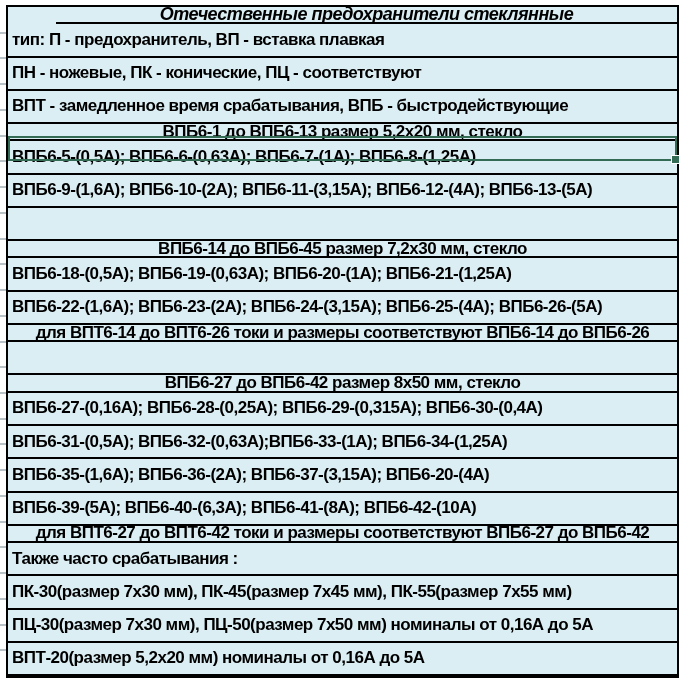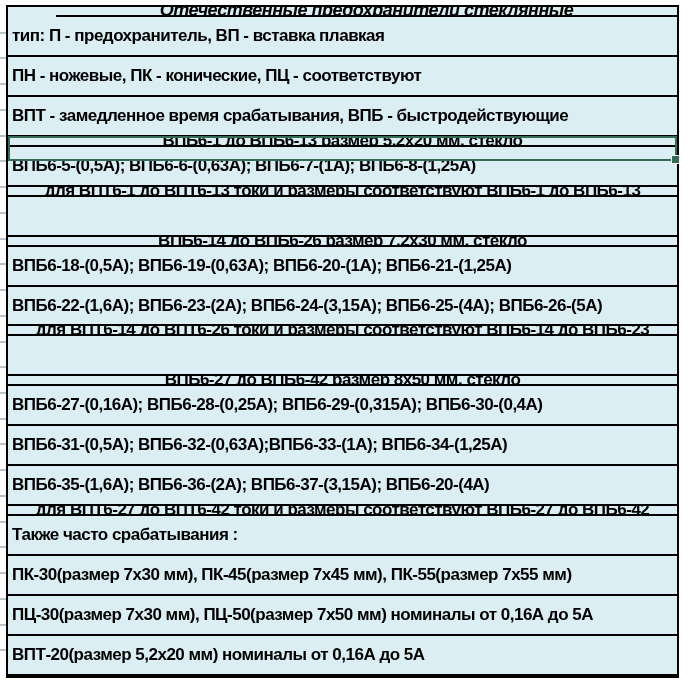--- a/index.html
+++ b/index.html
@@ -19,21 +19,21 @@
     border:2px solid var(--line,#000);
     background:var(--cellbg,#daeef3);
     display:flex;flex-direction:column;
   }
   .row{
     flex:1 1 0;
     box-sizing:border-box;
     border-bottom:2px solid var(--line,#000);
     background:var(--cellbg,#daeef3);
     display:flex;align-items:center;
-    padding:15px 4px;
+    padding:8px 4px;
     white-space:nowrap;overflow:hidden;
     font-weight:bold;font-size:17px;letter-spacing:-0.5px;
     color:#000;
   }
   .row:last-child{border-bottom:none;}
   .row.center{justify-content:center;padding:0 2px;}
   .row.title{font-style:italic;font-size:18px;margin-left:48px;}
   .row.selected{background:var(--selbg,#e7f3f7);}
   .selection{
     position:absolute;left:0;right:0;
@@ -93,52 +93,55 @@
       </div>
       <div class="row">
         <span class="cell-text">ВПТ - замедленное время срабатывания, ВПБ - быстродействующие</span>
       </div>
       <div class="row center">
         <span class="cell-text">ВПБ6-1 до ВПБ6-13  размер 5,2х20 мм, стекло</span>
       </div>
       <div class="row">
         <span class="cell-text">ВПБ6-5-(0,5А); ВПБ6-6-(0,63А); ВПБ6-7-(1А); ВПБ6-8-(1,25А)</span>
       </div>
-      <div class="row center">
-        <span class="cell-text">для ВПТ6-1 до ВПТ6-13 токи и размеры соответствуют ВПБ6-1 до ВПБ6-13</span>
+      <div class="row">
+        <span class="cell-text">ВПБ6-9-(1,6А); ВПБ6-10-(2А); ВПБ6-11-(3,15А); ВПБ6-12-(4А); ВПБ6-13-(5А)</span>
       </div>
       <div class="row">
         <span class="cell-text"></span>
       </div>
       <div class="row center">
-        <span class="cell-text">ВПБ6-14 до ВПБ6-26  размер 7,2х30 мм, стекло</span>
+        <span class="cell-text">ВПБ6-14 до ВПБ6-45  размер 7,2х30 мм, стекло</span>
       </div>
       <div class="row">
         <span class="cell-text">ВПБ6-18-(0,5А); ВПБ6-19-(0,63А); ВПБ6-20-(1А); ВПБ6-21-(1,25А)</span>
       </div>
       <div class="row">
         <span class="cell-text">ВПБ6-22-(1,6А); ВПБ6-23-(2А); ВПБ6-24-(3,15А); ВПБ6-25-(4А); ВПБ6-26-(5А)</span>
       </div>
       <div class="row center">
-        <span class="cell-text">для ВПТ6-14 до ВПТ6-26 токи и размеры соответствуют ВПБ6-14 до ВПБ6-23</span>
+        <span class="cell-text">для ВПТ6-14 до ВПТ6-26 токи и размеры соответствуют ВПБ6-14 до ВПБ6-26</span>
       </div>
       <div class="row">
         <span class="cell-text"></span>
       </div>
       <div class="row center">
         <span class="cell-text">ВПБ6-27 до ВПБ6-42  размер 8х50 мм, стекло</span>
       </div>
       <div class="row">
         <span class="cell-text">ВПБ6-27-(0,16А); ВПБ6-28-(0,25А); ВПБ6-29-(0,315А); ВПБ6-30-(0,4А)</span>
       </div>
       <div class="row">
         <span class="cell-text">ВПБ6-31-(0,5А); ВПБ6-32-(0,63А);ВПБ6-33-(1А); ВПБ6-34-(1,25А)</span>
       </div>
       <div class="row">
         <span class="cell-text">ВПБ6-35-(1,6А); ВПБ6-36-(2А); ВПБ6-37-(3,15А); ВПБ6-20-(4А)</span>
+      </div>
+      <div class="row">
+        <span class="cell-text">ВПБ6-39-(5А); ВПБ6-40-(6,3А); ВПБ6-41-(8А); ВПБ6-42-(10А)</span>
       </div>
       <div class="row center">
         <span class="cell-text">для ВПТ6-27 до ВПТ6-42 токи и размеры соответствуют ВПБ6-27 до ВПБ6-42</span>
       </div>
       <div class="row">
         <span class="cell-text">Также часто срабатывания :</span>
       </div>
       <div class="row">
         <span class="cell-text">ПК-30(размер 7х30 мм), ПК-45(размер 7х45 мм), ПК-55(размер 7х55 мм)</span>
       </div>

